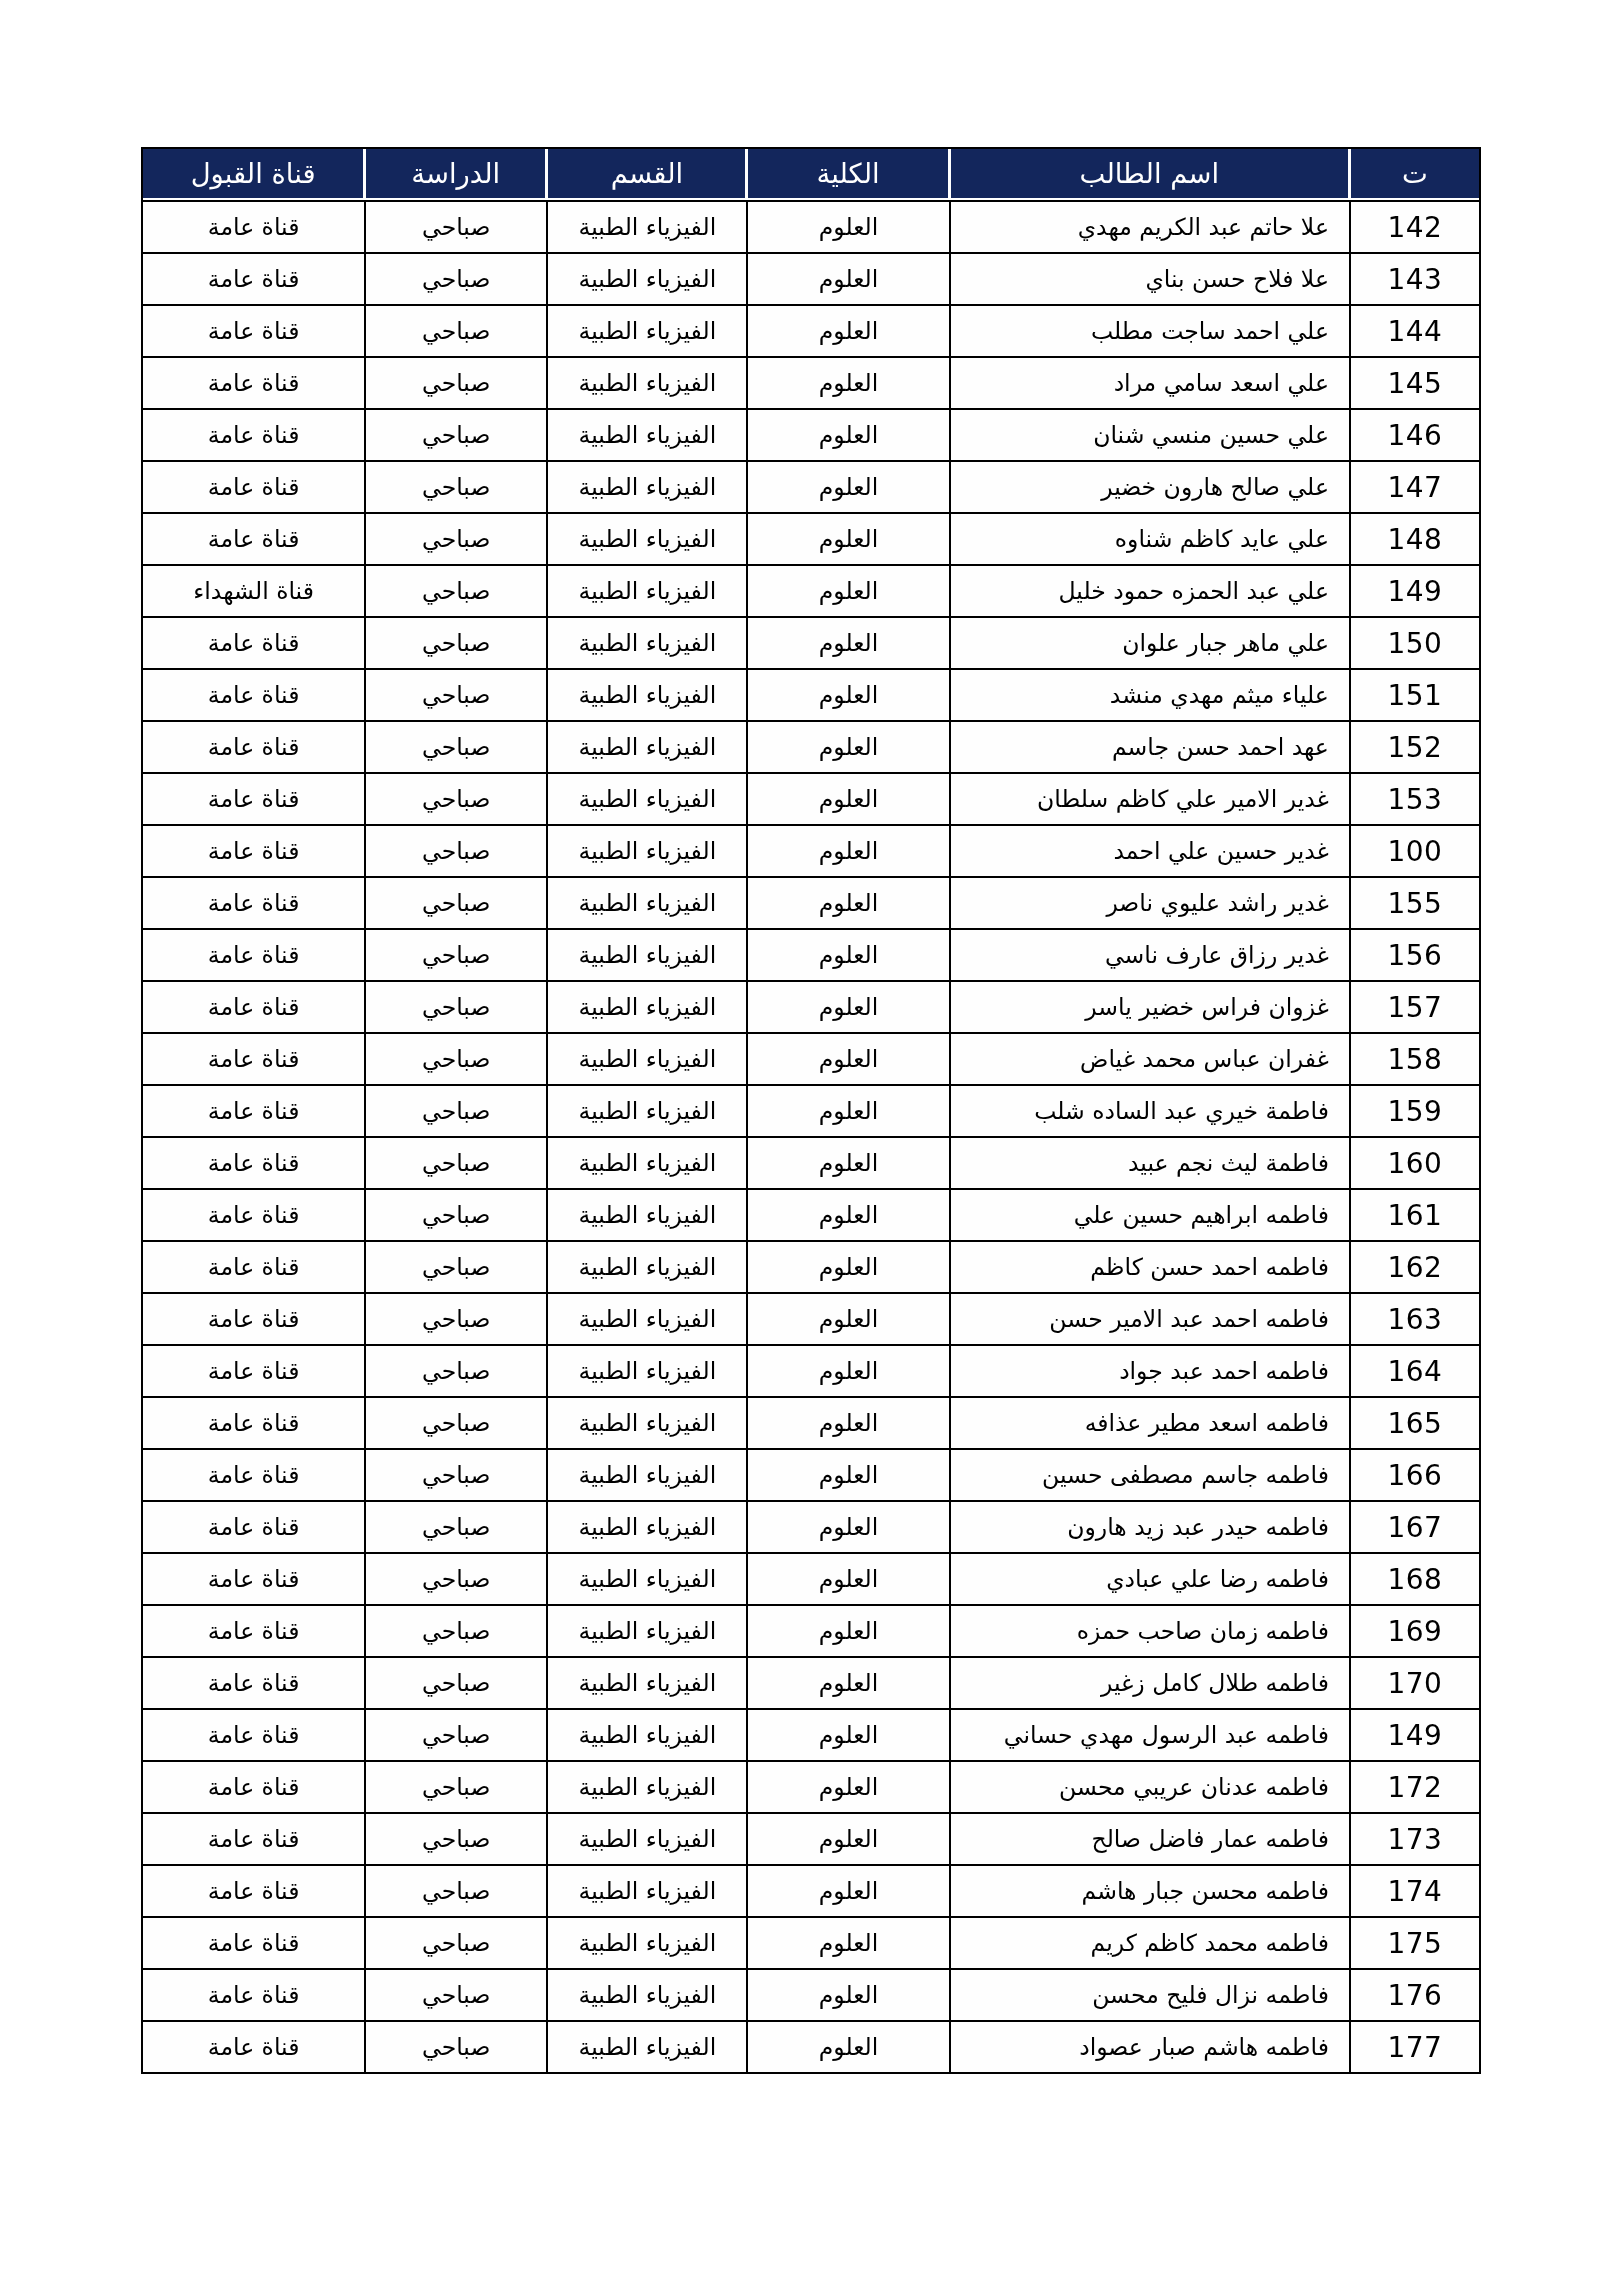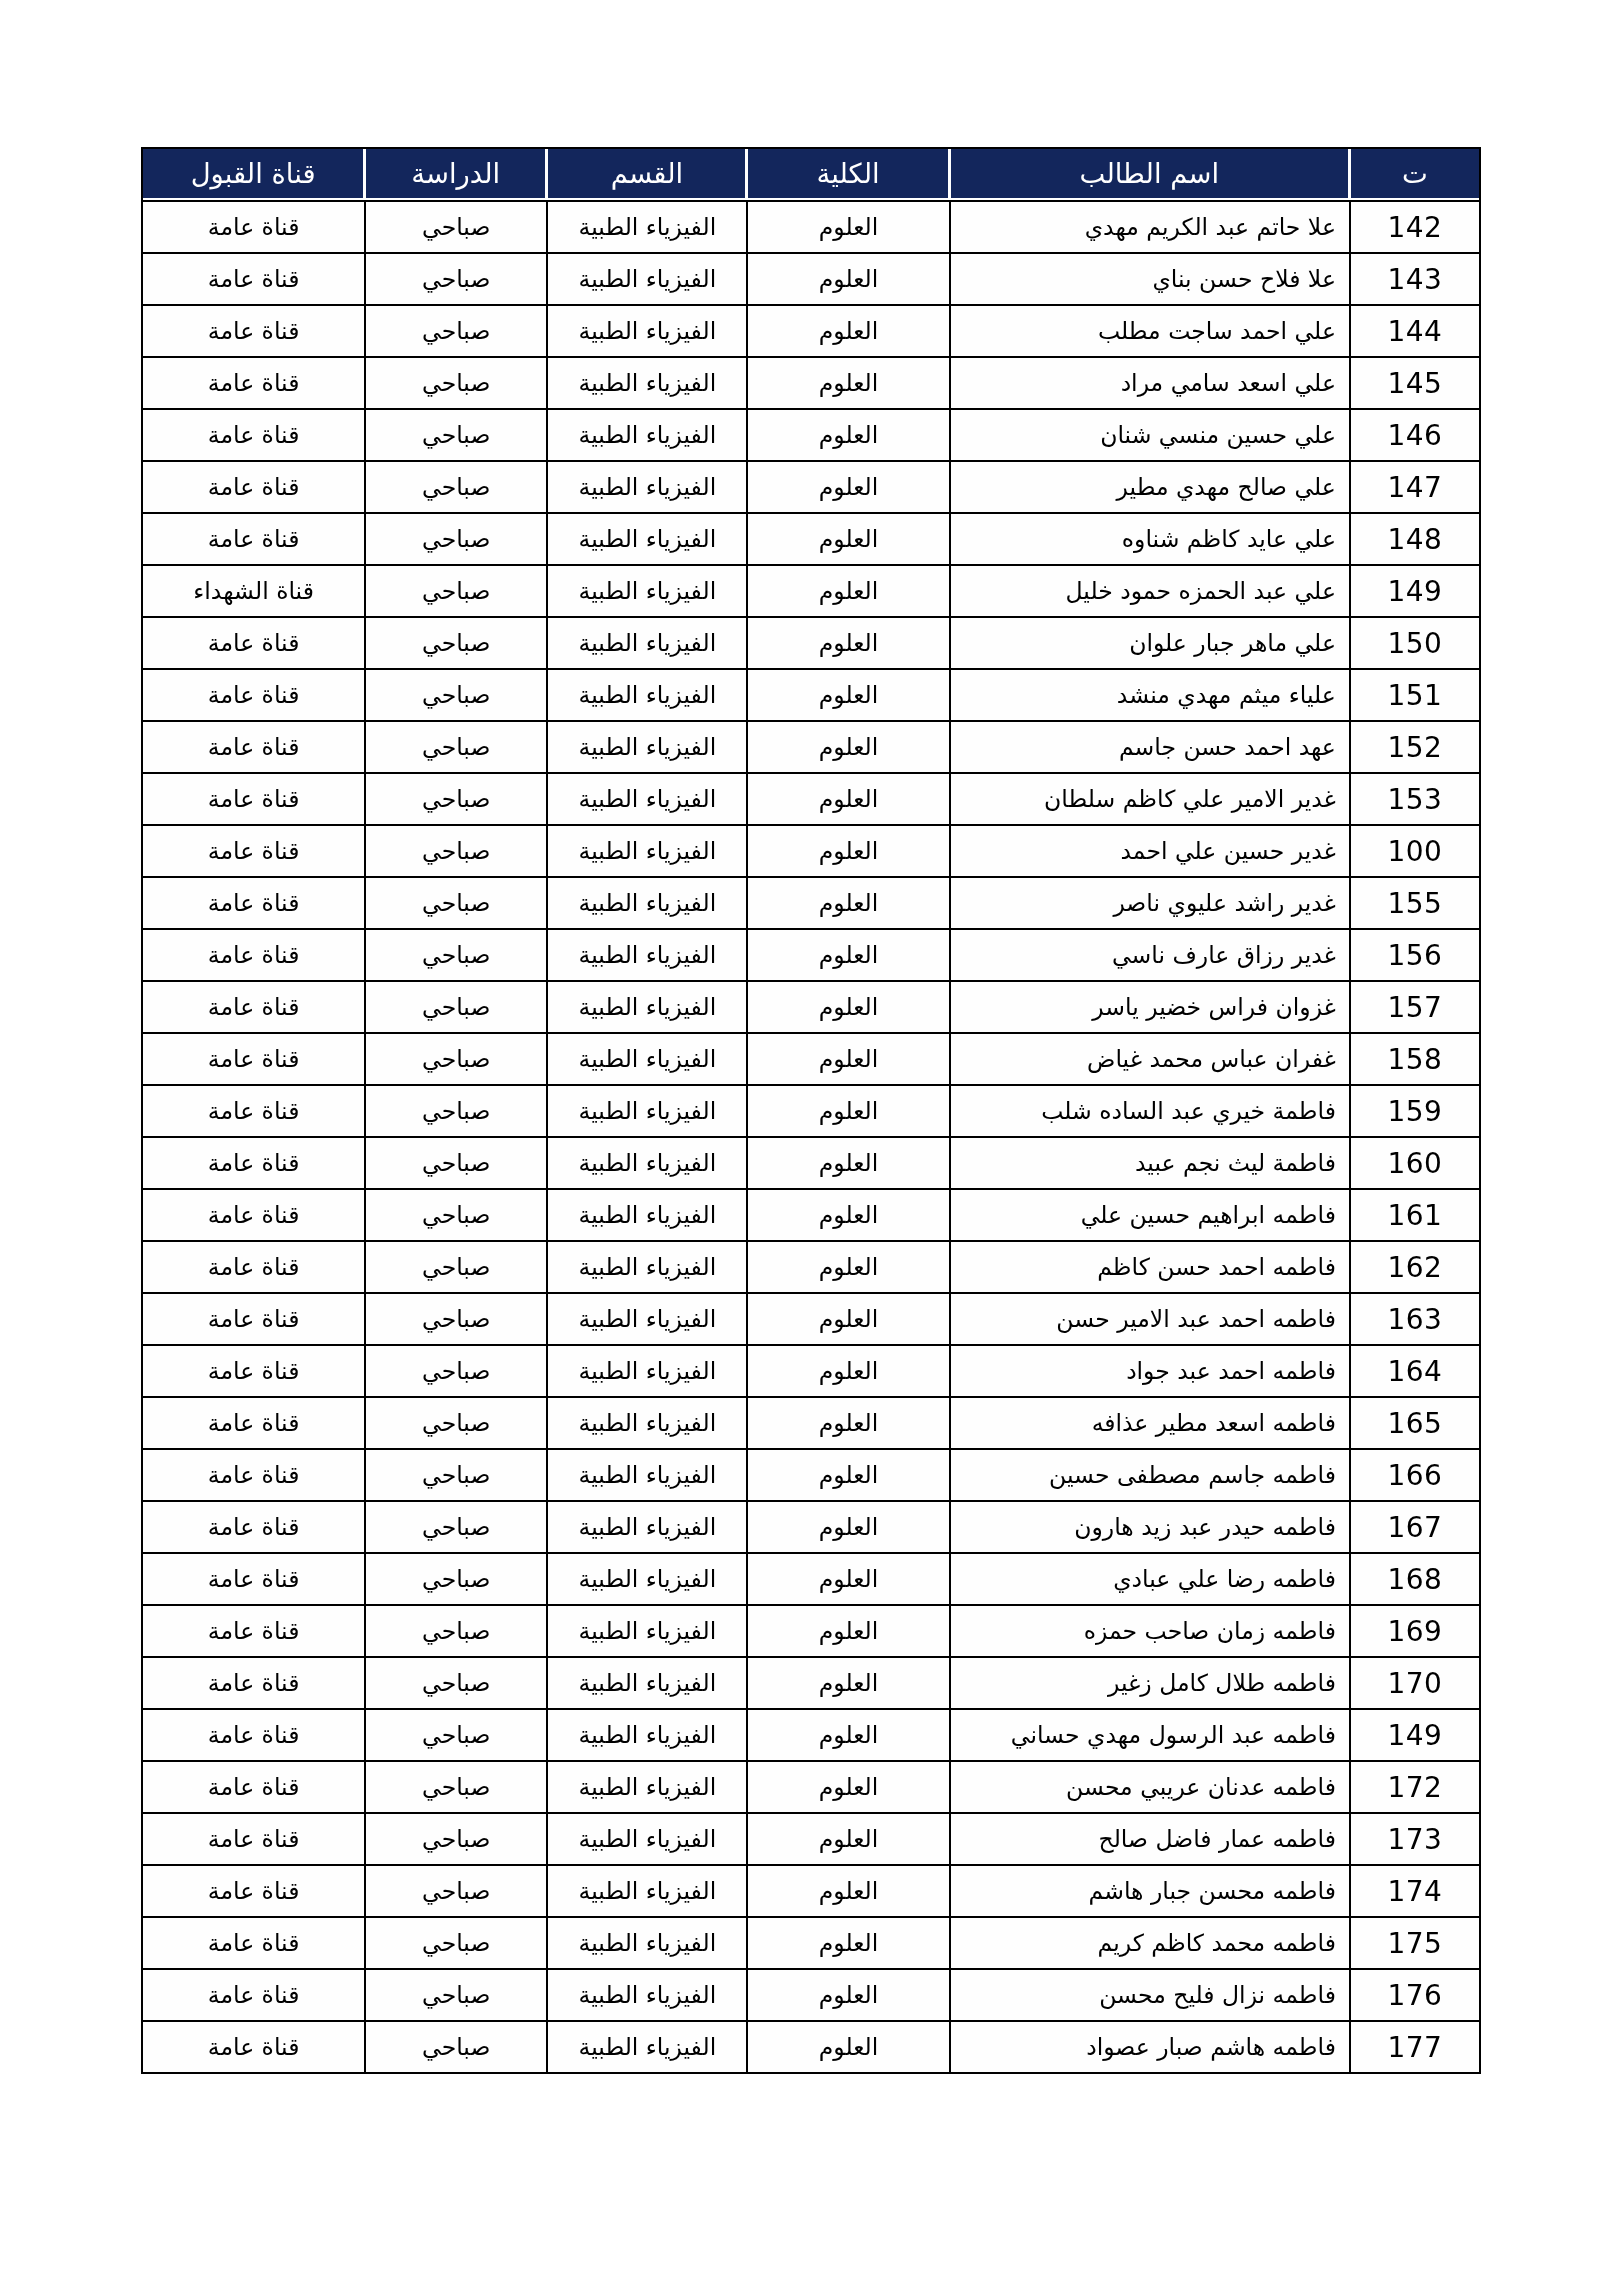--- a/index.html
+++ b/index.html
@@ -67,21 +67,21 @@
   }
   td:not(:first-child) { border-right: 2.5px solid var(--grid); }
 
   td.c-serial {
     font-size: 28px;
     letter-spacing: 0.5px;
     margin-left: 7px;
   }
   td.c-name {
     text-align: right;
-    padding-right: 13px;
+    padding-right: 20px;
   }
 </style>
 </head>
 <body>
 
 <div class="table-wrap" dir="rtl">
   <table>
     <colgroup>
       <col class="c-serial">
       <col class="c-name">
@@ -136,21 +136,21 @@
         <tr>
     <td class="c-serial">146</td>
     <td class="c-name">علي حسين منسي شنان</td>
     <td class="c-college">العلوم</td>
     <td class="c-dept">الفيزياء الطبية</td>
     <td class="c-study">صباحي</td>
     <td class="c-channel">قناة عامة</td>
   </tr>
         <tr>
     <td class="c-serial">147</td>
-    <td class="c-name">علي صالح مهدي مطير</td>
+    <td class="c-name">علي صالح هارون خضير</td>
     <td class="c-college">العلوم</td>
     <td class="c-dept">الفيزياء الطبية</td>
     <td class="c-study">صباحي</td>
     <td class="c-channel">قناة عامة</td>
   </tr>
         <tr>
     <td class="c-serial">148</td>
     <td class="c-name">علي عايد كاظم شناوه</td>
     <td class="c-college">العلوم</td>
     <td class="c-dept">الفيزياء الطبية</td>

